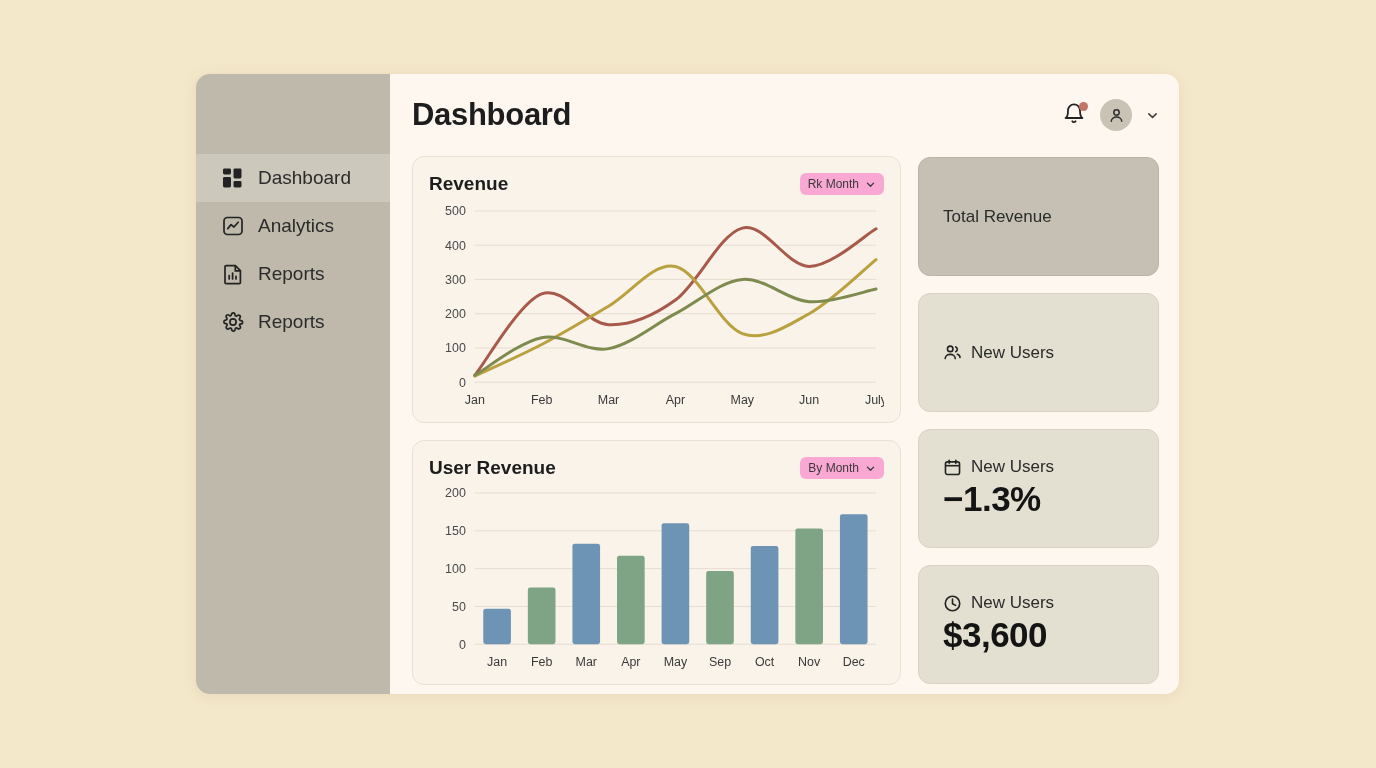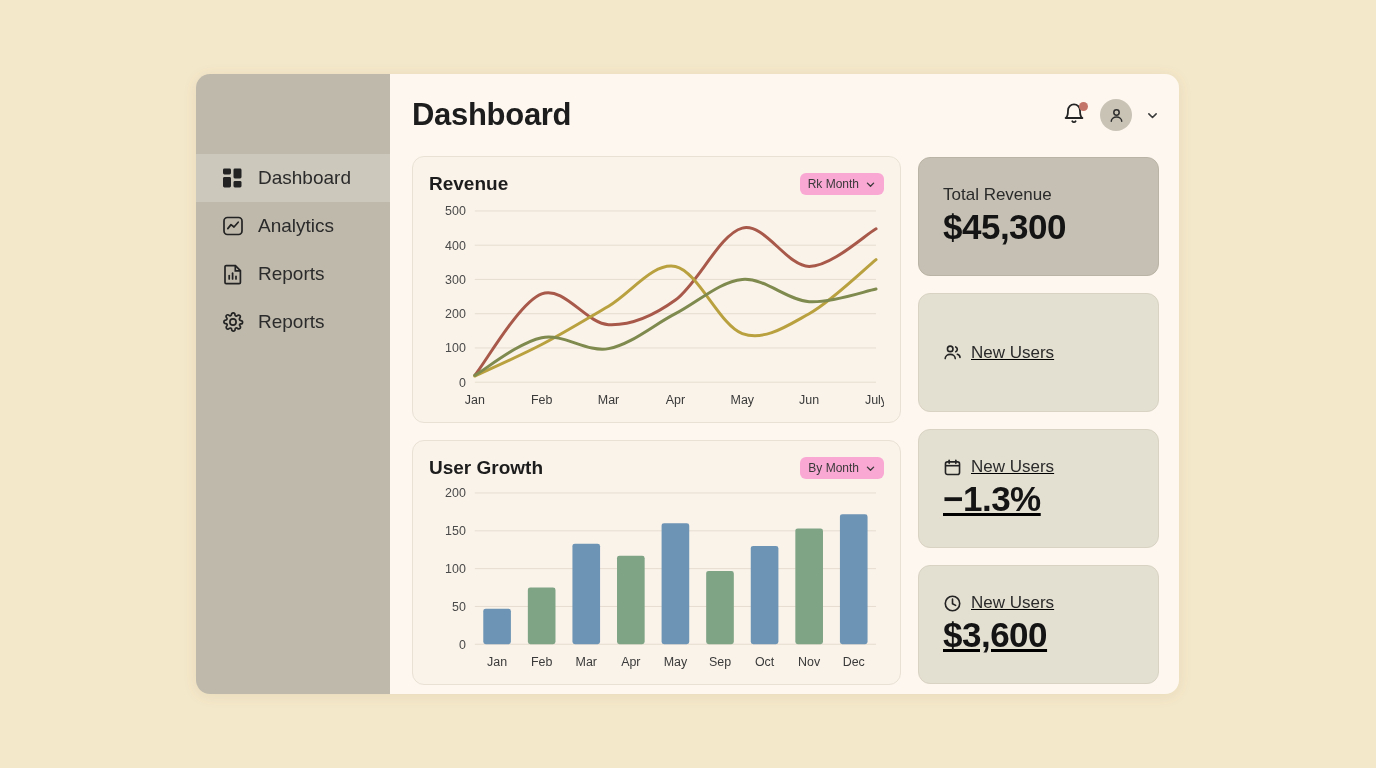--- a/index.html
+++ b/index.html
@@ -155,21 +155,21 @@
   .stat-card {
     padding: 18px 24px;
     height: 119px;
     box-sizing: border-box;
     display: flex;
     flex-direction: column;
     justify-content: center;
     gap: 2px;
   }
   .stat-card.dark  { background: #c5c0b3; border-color: #bab4a6; }
-  .stat-card.light { background: #e3dfd1; border-color: #d8d3c3; text-decoration: underline; }
+  .stat-card.light { background: #e3dfd1; border-color: #d8d3c3; }
   .stat-label {
     display: flex;
     align-items: center;
     gap: 9px;
     font-size: 17px;
     color: #2b2b2b;
   }
   .stat-icon { width: 19px; height: 19px; flex: 0 0 19px; display: block; }
   .stat-value {
     font-size: 35px;
@@ -296,21 +296,21 @@
                 <text x="247.5" y="204" text-anchor="middle" class="axis-text">Apr</text>
                 <text x="314.6666666666667" y="204" text-anchor="middle" class="axis-text">May</text>
                 <text x="381.8333333333333" y="204" text-anchor="middle" class="axis-text">Jun</text>
                 <text x="449" y="204" text-anchor="middle" class="axis-text">July</text>
               </svg>
           </div>
         </div>
 
         <div class="card chart-card">
           <div class="chart-head">
-            <div class="chart-title">User Growth</div>
+            <div class="chart-title">User Revenue</div>
             <div class="dropdown">
               <span>By Month</span>
               <svg viewBox="0 0 16 16" fill="none" stroke="#3a3a3a" stroke-width="2">
                 <polyline points="3.5,6 8,10.4 12.5,6" stroke-linecap="round" stroke-linejoin="round"></polyline>
               </svg>
             </div>
           </div>
           <div class="chart-body">
             <svg class="chart-svg" id="bar-chart" viewBox="0 0 457 190" preserveAspectRatio="none">
                 <line x1="46" y1="160" x2="449" y2="160" stroke="#e6ddd0" stroke-width="1"></line>
@@ -345,21 +345,20 @@
           </div>
         </div>
       </div>
 
       <div class="col-stats">
 
         <div class="card stat-card dark">
           <div class="stat-label">
             <span>Total Revenue</span>
           </div>
-          <div class="stat-value">$45,300</div>
         </div>
 
         <div class="card stat-card light">
           <div class="stat-label">
             <svg class="stat-icon" viewBox="0 0 20 20" fill="none" stroke="#232323" stroke-width="1.7">
               <circle cx="7.6" cy="6.2" r="2.9"></circle>
               <path d="M2.3 16.4c0-2.7 2.4-4.4 5.3-4.4s5.3 1.7 5.3 4.4" stroke-linecap="round"></path>
               <path d="M13.4 4.1a2.7 2.7 0 0 1 0 5" stroke-linecap="round"></path>
               <path d="M15.1 11.9c1.7.5 2.8 1.7 2.8 3.4" stroke-linecap="round"></path>
             </svg>

